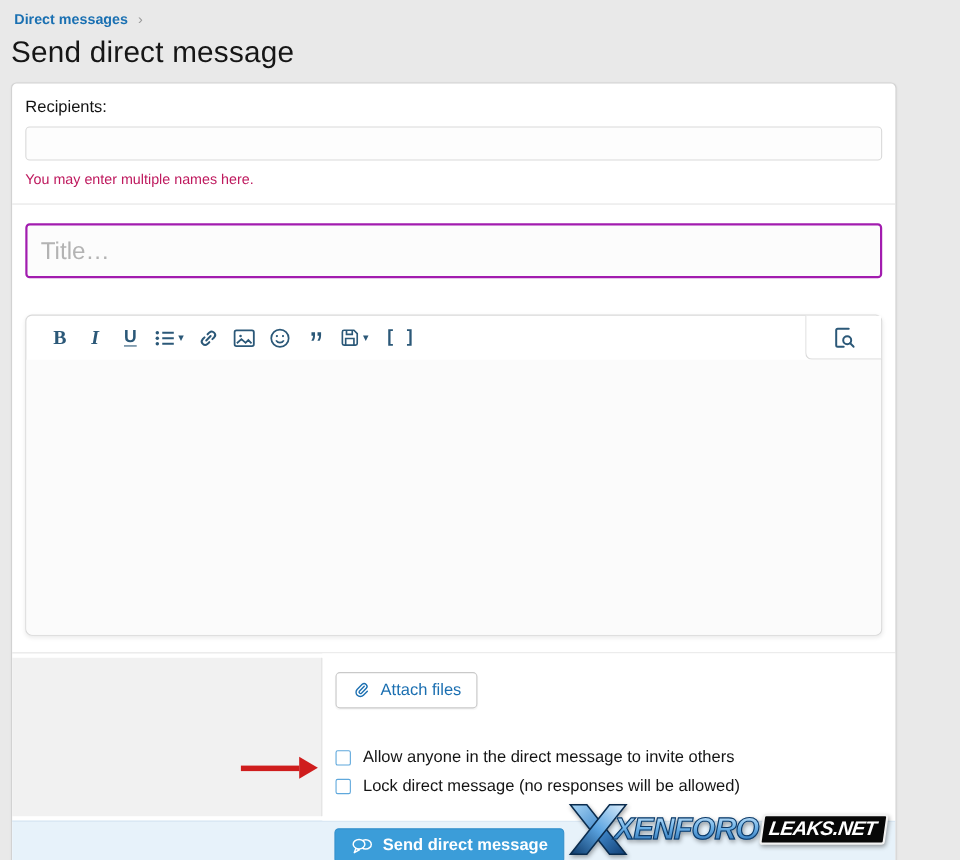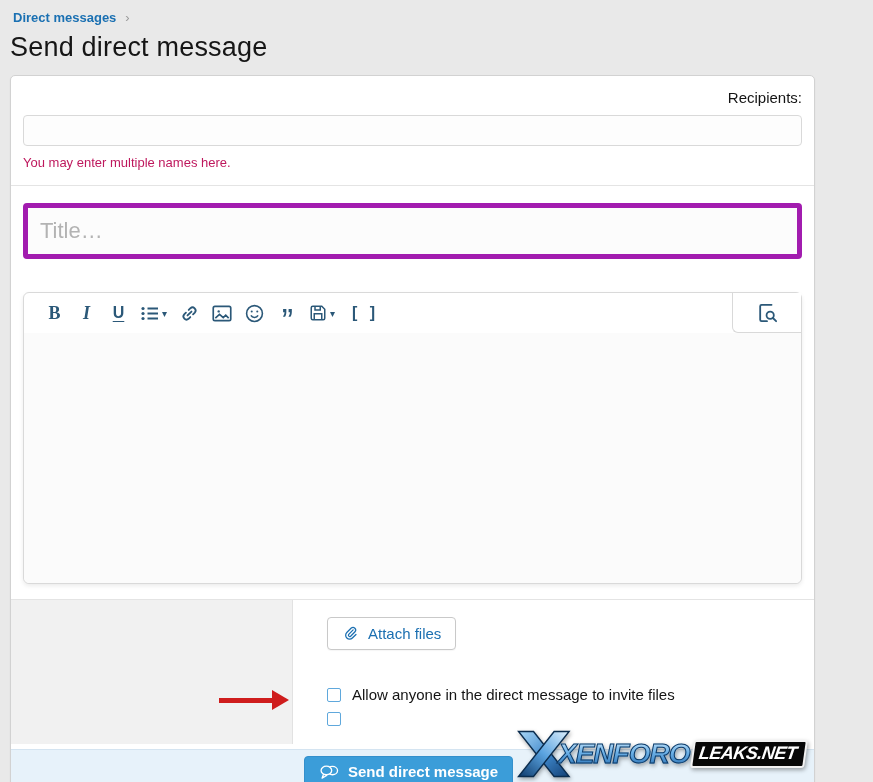--- a/index.html
+++ b/index.html
@@ -21,35 +21,35 @@
 
   
   .panel {
     background: #fff;
     border: 1px solid #d2d2d2;
     border-radius: 5px;
     box-shadow: 0 1px 2px rgba(0,0,0,.06);
     overflow: hidden;
   }
   .section-recipients { padding: 13px 12px 15px; }
-  .field-label { font-size: 15px; margin-bottom: 9px; text-align: right; }
+  .field-label { font-size: 15px; margin-bottom: 9px; }
   .text-input {
     width: 100%; height: 31px;
     border: 1px solid #d9d9d9; border-radius: 4px;
     background: #fdfdfd; font-family: "Liberation Sans", sans-serif;
     font-size: 14px; padding: 0 10px; color: #141414; outline: none;
   }
   .hint { font-size: 13px; color: #be185d; margin-top: 9px; }
 
   .divider { border-top: 1px solid #e4e4e4; }
 
   .section-body { padding: 17px 12px 15px; }
   .title-input {
     width: 100%;
-    border: 5px solid #a21caf; border-radius: 4px;
+    border: 2px solid #a21caf; border-radius: 4px;
     background: #fcfcfc; font-family: "Liberation Sans", sans-serif;
     font-size: 22px; padding: 10px 12px; color: #444; outline: none;
   }
   .title-input::placeholder { color: #b3b3b3; opacity: 1; }
 
   
   .editor {
     margin-top: 33px;
     border: 1px solid #d9d9d9; border-radius: 6px;
     box-shadow: 0 2px 4px rgba(0,0,0,.08);
@@ -74,21 +74,21 @@
     border-left: 1px solid #d9d9d9; border-bottom: 1px solid #d9d9d9;
     border-bottom-left-radius: 6px; color: #2b5878; cursor: pointer; background: #fff;
   }
   .editor-area {
     height: 250px; background: #fbfbfb;
     border-bottom-left-radius: 6px; border-bottom-right-radius: 6px;
     font-size: 15px; padding: 10px 12px; color: #141414; outline: none;
   }
 
   
-  .section-options { display: flex; align-items: flex-start; gap: 22px; }
+  .section-options { display: flex; align-items: center; }
   .opt-left {
     width: 282px; background: #f1f1f1; border-right: 1px solid #e2e2e2;
     position: relative; min-height: 144px;
   }
   .arrow { position: absolute; top: 90px; right: 3px; display: flex; align-items: center; }
   .arrow-tail { width: 53px; height: 5px; background: #cf1d1d; }
   .arrow-head {
     width: 0; height: 0;
     border-top: 10px solid transparent; border-bottom: 10px solid transparent;
     border-left: 17px solid #cf1d1d;
@@ -237,24 +237,25 @@
         <button class="attach-btn">
           <svg width="17" height="18" viewBox="0 0 24 24" fill="none" stroke="#1b6fb1" stroke-width="2.1" stroke-linecap="round">
             <path d="M16.5 7 l-7.3 7.3 a2.2 2.2 0 0 0 3.1 3.1 l7.3-7.3 a4.4 4.4 0 0 0-6.2-6.2 L6 11.3 a6.5 6.5 0 0 0 9.2 9.2 l6-6" transform="scale(0.85) translate(2,2)"></path>
           </svg>
           <span>Attach files</span>
         </button>
 
         <div class="check-group">
           <div class="check-row">
             <span class="checkbox"></span>
-            <span class="check-label">Allow anyone in the direct message to invite files</span>
+            <span class="check-label">Allow anyone in the direct message to invite others</span>
           </div>
           <div class="check-row">
             <span class="checkbox"></span>
+            <span class="check-label">Lock direct message (no responses will be allowed)</span>
           </div>
         </div>
       </div>
     </div>
 
     <div class="panel-footer">
       <button class="send-btn">
         <svg width="20" height="16" viewBox="0 0 26 20">
           <ellipse cx="17.5" cy="8.2" rx="6.6" ry="5.4" fill="none" stroke="#fff" stroke-width="1.7"></ellipse>
           <g fill="#3b9dd9" stroke="#fff" stroke-width="1.7" stroke-linejoin="round">

